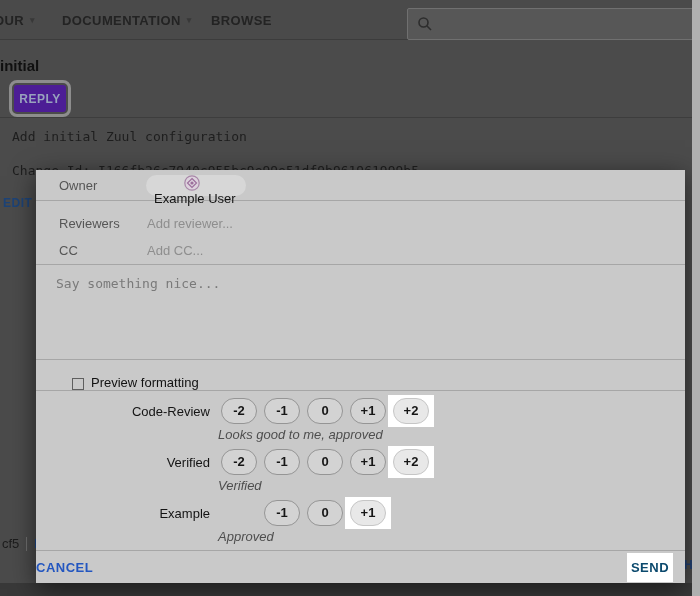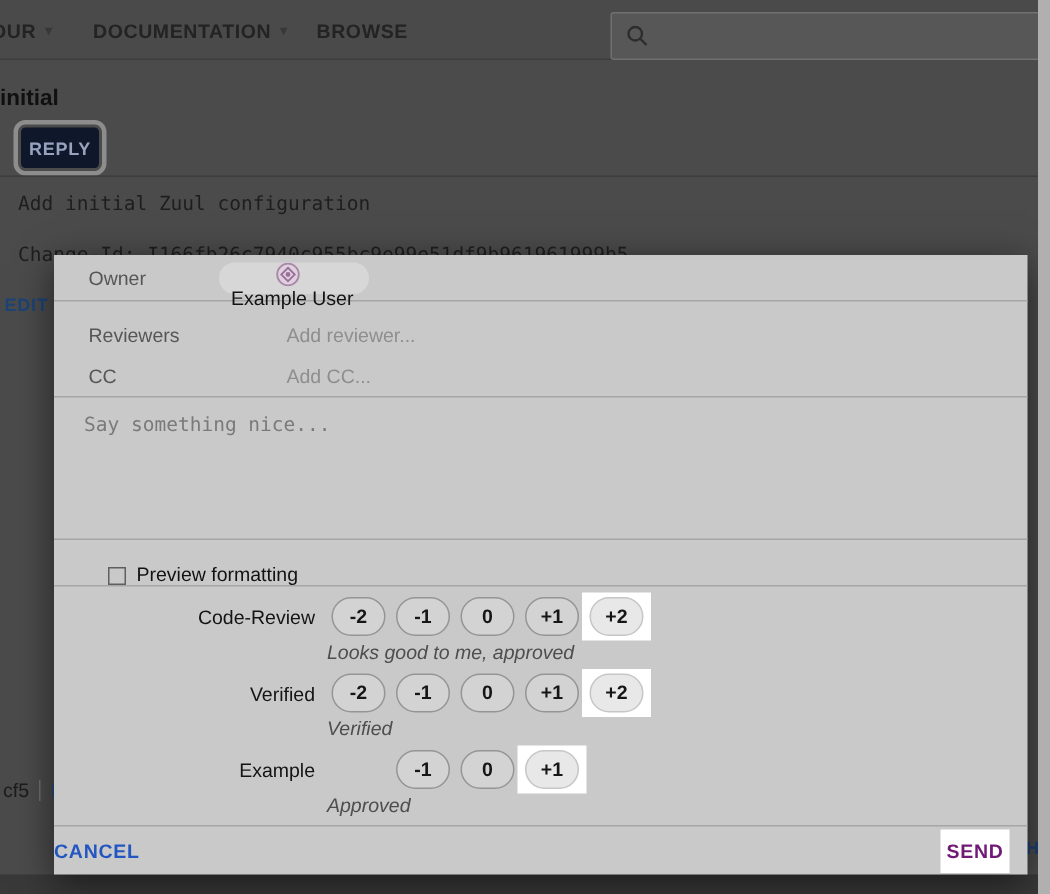--- a/index.html
+++ b/index.html
@@ -17,49 +17,49 @@
   .nav-item .caret{ font-size:9px; color:#383838; margin-left:6px; }
   .nav-pos-0{ left:-6px; } .nav-pos-1{ left:62px; } .nav-pos-2{ left:211px; }
   .searchbox{ position:absolute; left:407px; top:8px; width:300px; height:32px;
     background:#575757; border:1px solid #707070; border-radius:2px;
     display:flex; align-items:center; padding-left:9px; }
   .searchbox input{ flex:1; background:transparent; border:none; outline:none;
     color:#1d1d1d; font-size:13px; font-family:"Liberation Sans",sans-serif; }
   
   .page-title{ position:absolute; left:0; top:57px; font-size:15px; font-weight:700; color:#101010; }
   .reply-btn{ position:absolute; left:14px; top:85px; width:52px; height:27px;
-    background:#0f172a; color:#98a2bd; border:none; border-radius:3px;
+    background:#4c1d95; color:#98a2bd; border:none; border-radius:3px;
     font-size:12px; font-weight:700; letter-spacing:.5px;
     outline:3px solid #8d8d8d; outline-offset:2px; cursor:pointer;
     font-family:"Liberation Sans",sans-serif;}
   .hdiv-117{ position:absolute; left:0; top:117px; width:100%; height:1px; background:#3d3d3d; }
   .mono{ font-family:"DejaVu Sans Mono", monospace; font-size:13px; color:#1e1e1e; white-space:pre; }
   .commit-subject{ position:absolute; left:12px; top:129px; }
   .commit-changeid{ position:absolute; left:12px; top:163px; }
   .edit-link{ position:absolute; left:3px; top:196px; font-size:12px; font-weight:700;
     letter-spacing:.5px; color:#1d4377; cursor:pointer; }
-  .bl-frag{ position:absolute; left:2px; top:519px; font-size:13px; color:#1c1c1c; display:flex; align-items:center; }
+  .bl-frag{ position:absolute; left:2px; top:536px; font-size:13px; color:#1c1c1c; display:flex; align-items:center; }
   .bl-frag .sep{ display:inline-block; width:1px; height:14px; background:#6f6f6f; margin:0 7px; }
   .bl-frag .dl{ color:#1c4a8f; font-weight:700; font-size:12px; letter-spacing:.5px; cursor:pointer;}
   .br-frag{ position:absolute; left:684px; top:558px; font-size:12px; font-weight:700;
     letter-spacing:.5px; color:#1c3f77; cursor:pointer; }
   .bottom-band{ position:absolute; left:0; top:583px; width:100%; height:13px; background:#393939; }
   .scrollbar{ position:absolute; right:0; top:0; width:8px; height:596px; background:#b0b0b0; z-index:60; }
   
   .dialog{ position:absolute; left:36px; top:170px; width:649px; height:413px;
     background:#c9c9c9; box-shadow:0 6px 24px rgba(0,0,0,.55);
     display:flex; flex-direction:column; z-index:40; color:#151515; }
   .sec-owner{ height:31px; border-bottom:1px solid #a6a6a6; display:flex; align-items:center; padding-left:23px; }
   .row-label{ width:87px; font-size:13px; color:#565656; flex:none; }
   .owner-chip{ display:inline-flex; align-items:center; height:21px; background:#d7d7d7;
     border-radius:11px; padding:0 10px 0 2px;flex-direction:column; }
   .owner-chip .name{ font-size:13px; color:#131313; margin-left:6px; }
   .avatar{ width:16px; height:16px; flex:none; }
   .sec-fields{ height:63px; padding:9px 0 0 23px; }
-  .field-row{ height:27px; display:flex; align-items:center;gap:44px; }
+  .field-row{ height:27px; display:flex; align-items:center; }
   .field-row input{ background:transparent; border:none; outline:none; width:300px;
     font-size:13px; font-family:"Liberation Sans",sans-serif; color:#1a1a1a; }
   .field-row input::placeholder{ color:#8e8e8e; opacity:1; }
   .sec-message{ height:95px; border-top:1px solid #a6a6a6; }
   .sec-message textarea{ width:100%; height:100%; background:transparent; border:none; outline:none;
     resize:none; padding:11px 0 0 20px; font-family:"DejaVu Sans Mono",monospace;
     font-size:13px; color:#1a1a1a; }
   .sec-message textarea::placeholder{ color:#7a7a7a; opacity:1; }
   .sec-preview{ height:31px; border-top:1px solid #a6a6a6; display:flex; align-items:flex-end; padding-left:36px; }
   .checkbox{ width:12px; height:12px; border:1px solid #5f5f5f; background:#c9c9c9; margin-right:7px; cursor:pointer; }
@@ -74,21 +74,21 @@
     font-family:"Liberation Sans",sans-serif; padding:0; line-height:24px; text-align:center; }
   .sel{ display:inline-flex; background:#ffffff; padding:3px 5px; margin:-3px -5px; flex:none; }
   .sel .pill{ background:#e8e8e8; border-color:#c6c6c6; }
   .score-desc{ margin-left:182px; margin-top:3px; height:15px;
     font-size:13px; font-style:italic; color:#4e4e4e; }
   .sec-actions{ height:33px; border-top:1px solid #a6a6a6; margin-top:auto;
     display:flex; align-items:center; justify-content:space-between; gap:16px; padding-right:12px; }
   .cancel-btn{ background:transparent; border:none; font-size:13px; font-weight:700;
     letter-spacing:.5px; color:#2356c0; cursor:pointer; font-family:"Liberation Sans",sans-serif; }
   .send-btn{ background:#ffffff; border:none; width:46px; height:29px; font-size:13px; font-weight:700;
-    letter-spacing:.5px; color:#701a75; cursor:pointer; font-family:"Liberation Sans",sans-serif; }
+    letter-spacing:.5px; color:#0c4a6e; cursor:pointer; font-family:"Liberation Sans",sans-serif; }
 </style>
 </head>
 <body>
 
 <div class="screen">
 
   <div class="header">
     <div id="nav-items">
         <div class="nav-item nav-pos-0">
           <span>OUR</span>

